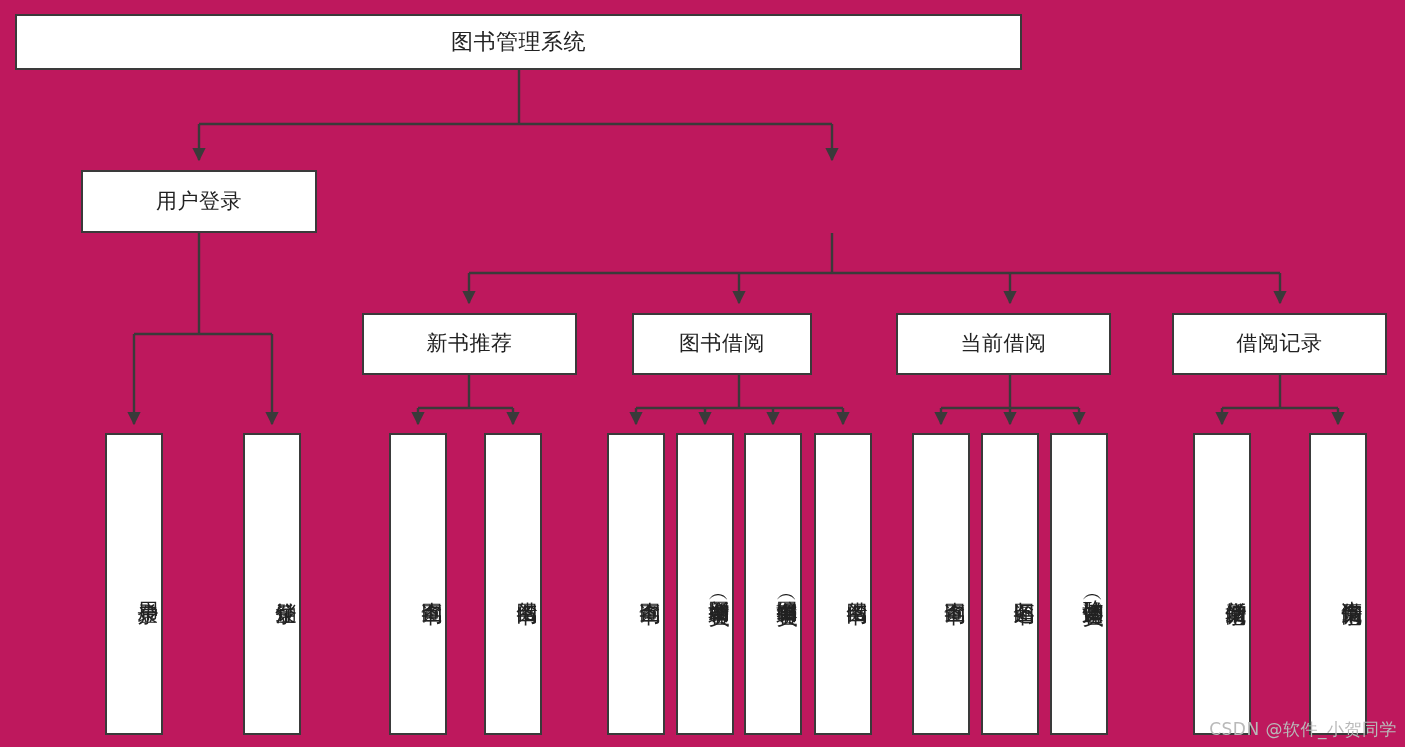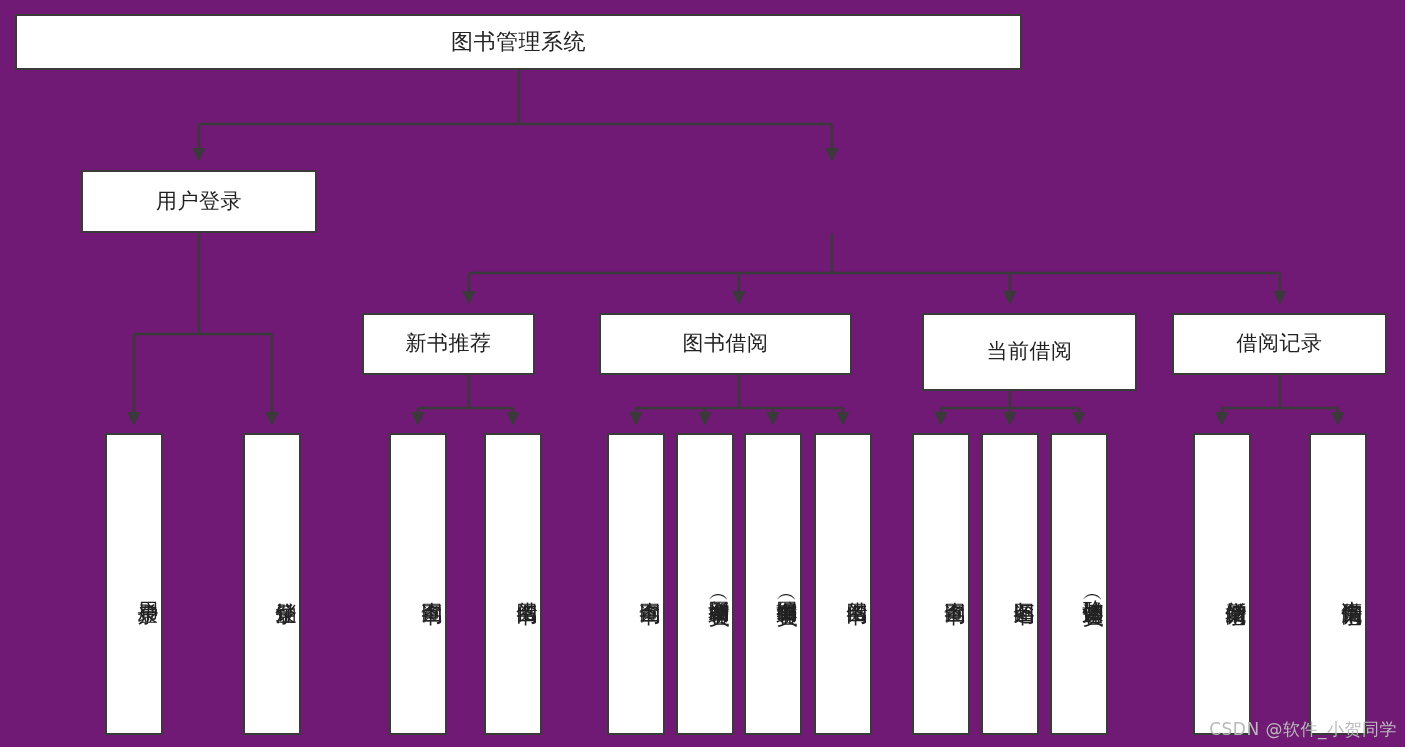--- a/index.html
+++ b/index.html
@@ -8,21 +8,21 @@
     padding: 0;
     background: #ffffff;
   }
   body {
     font-family: "DejaVu Sans", "Liberation Sans", sans-serif;
   }
   #diagram-root {
     position: relative;
     width: 1405px;
     height: 747px;
-    background: #701a75;
+    background: #be185d;
     overflow: hidden;
   }
   #wires {
     position: absolute;
     left: 0;
     top: 0;
     width: 1405px;
     height: 747px;
     pointer-events: none;
   }
@@ -127,27 +127,27 @@
   </svg>
 
   <div class="node node-root" style="left:15px; top:14px; width:1007px; height:56px;">
     <span class="node-h">图书管理系统</span>
   </div>
 
   <div class="node" style="left:81px; top:170px; width:236px; height:63px;">
     <span class="node-h">用户登录</span>
   </div>
 
-  <div class="node" style="left:362px; top:313px; width:173px; height:62px;">
+  <div class="node" style="left:362px; top:313px; width:215px; height:62px;">
     <span class="node-h">新书推荐</span>
   </div>
-  <div class="node" style="left:599px; top:313px; width:253px; height:62px;">
+  <div class="node" style="left:632px; top:313px; width:180px; height:62px;">
     <span class="node-h">图书借阅</span>
   </div>
-  <div class="node" style="left:922px; top:313px; width:215px; height:78px;">
+  <div class="node" style="left:896px; top:313px; width:215px; height:62px;">
     <span class="node-h">当前借阅</span>
   </div>
   <div class="node" style="left:1172px; top:313px; width:215px; height:62px;text-align:center;">
     <span class="node-h">借阅记录</span>
   </div>
 
   <div class="node node-leaf" style="left:105px; top:433px; width:58px; height:302px;">
     <span class="leaf-text">用户登录</span>
   </div>
   <div class="node node-leaf" style="left:243px; top:433px; width:58px; height:302px;">

